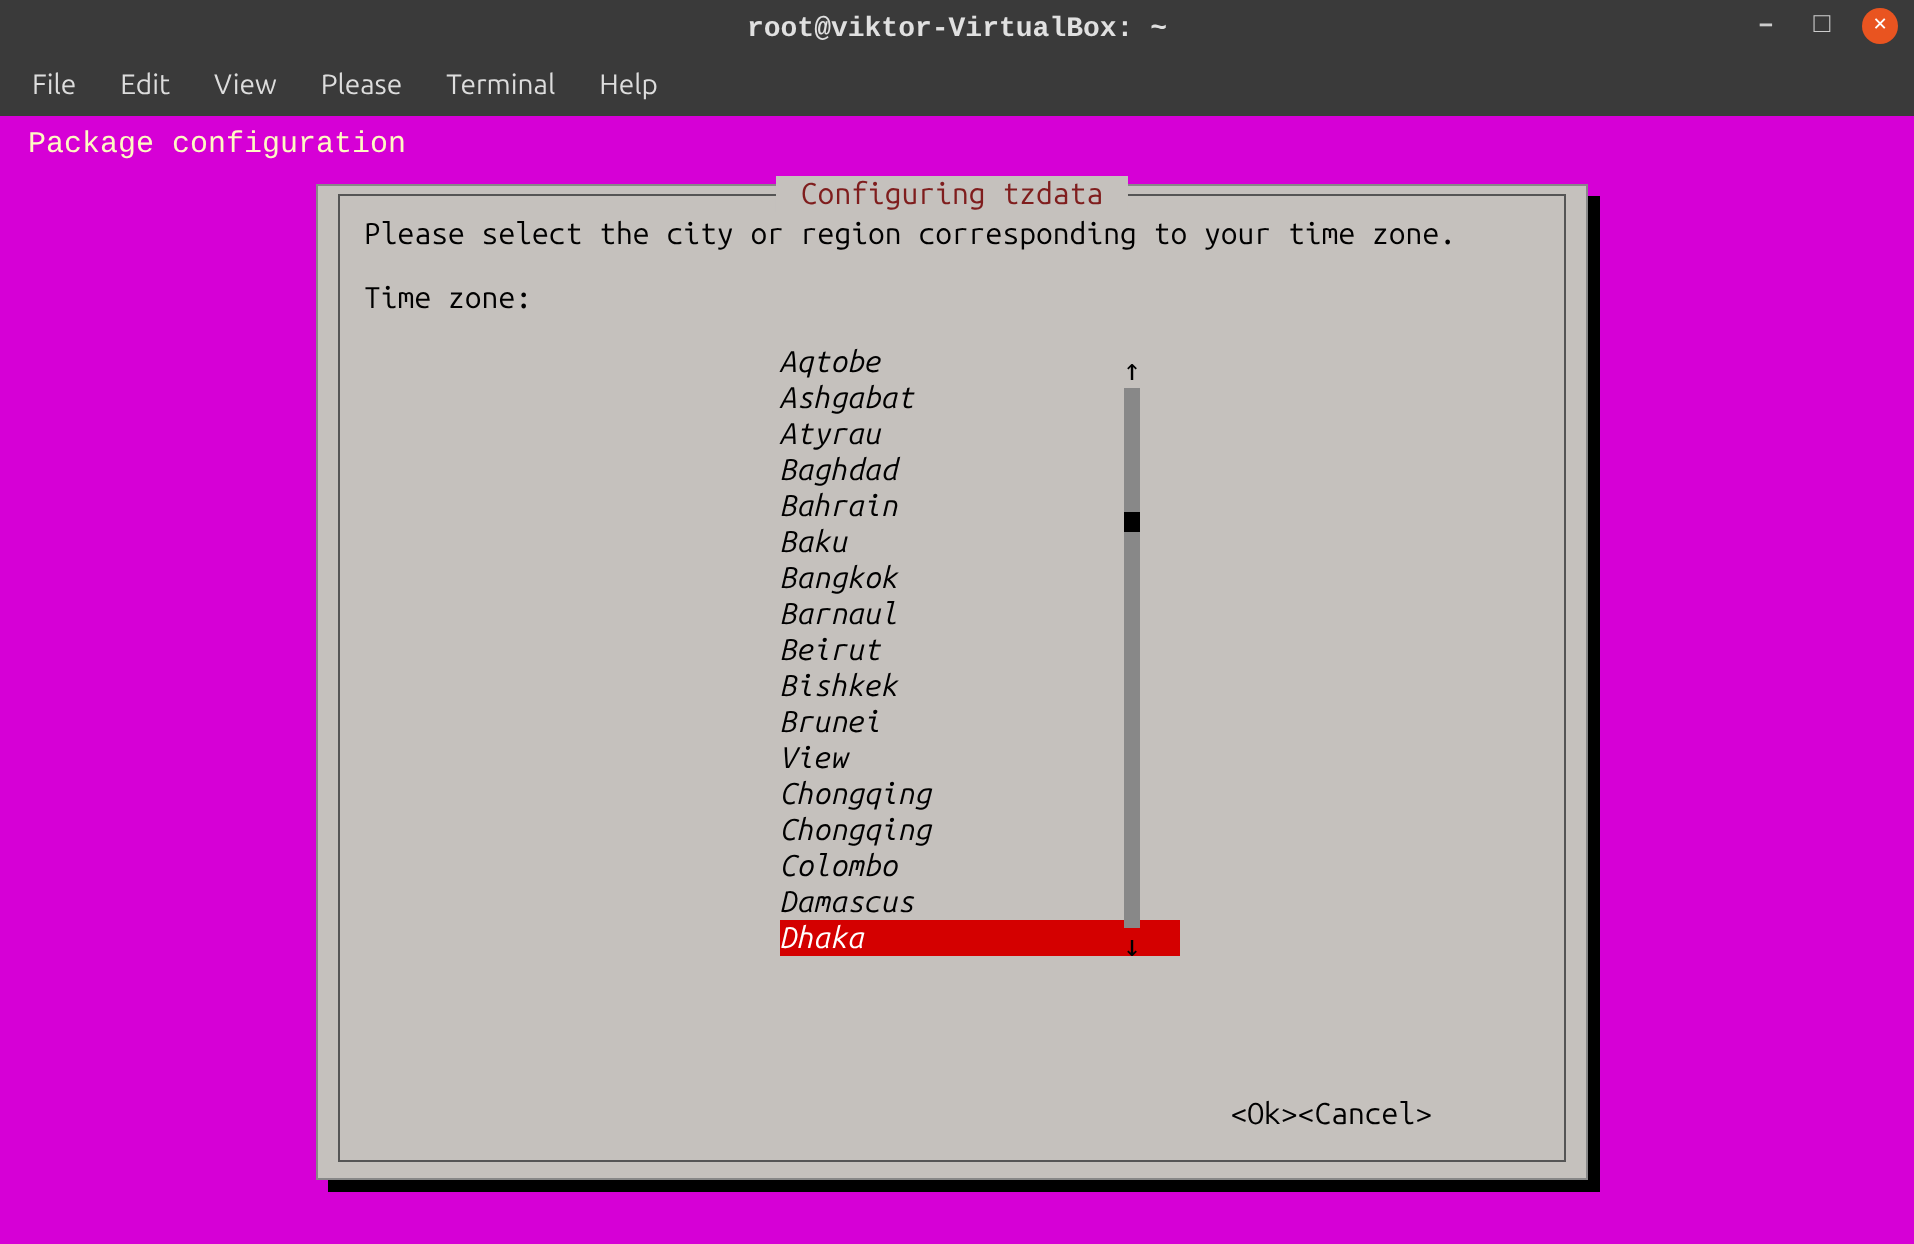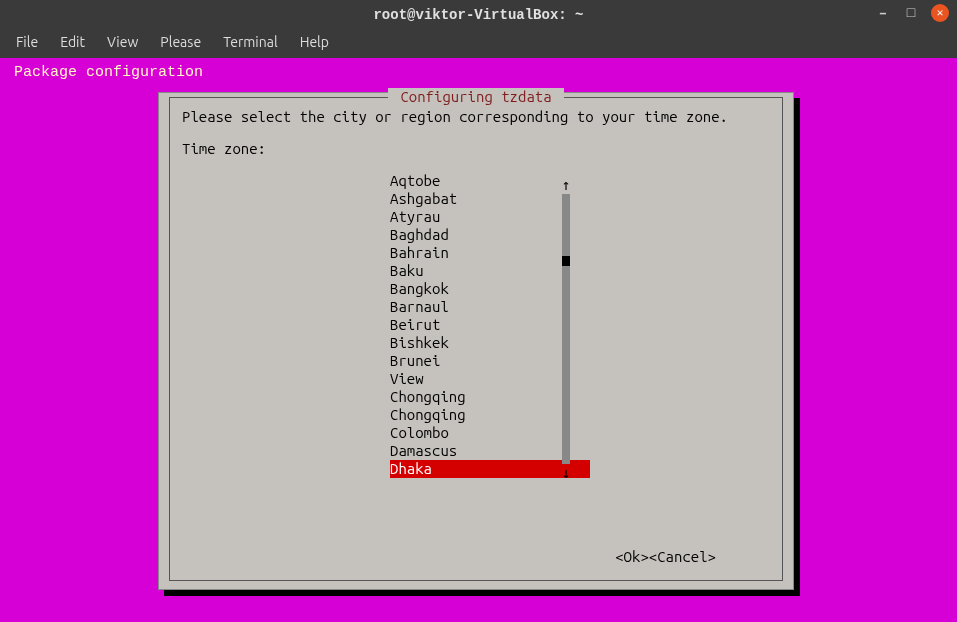--- a/index.html
+++ b/index.html
@@ -133,20 +133,21 @@
     }
     .list-area {
       position: relative;
       margin-left: 208px;
       width: 210px;
     }
     .list-item {
       white-space: pre;
       height: 18px;
       line-height: 18px;
+      font-style: italic;
     }
     .list-item.selected {
       background: #d40000;
       color: #ffffff;
       width: 200px;
     }
     .scroll-col {
       position: absolute;
       left: 390px;
       top: 78px;

